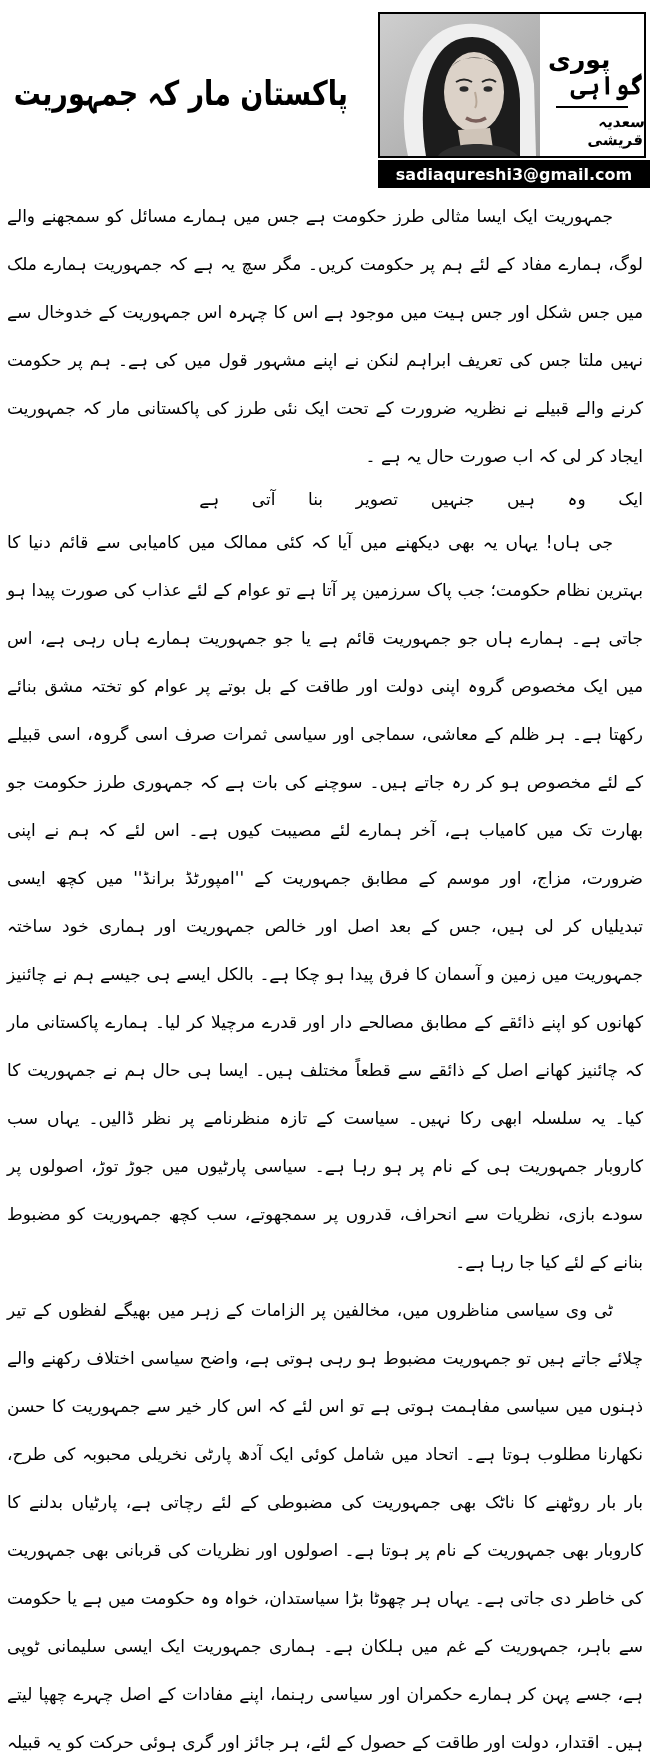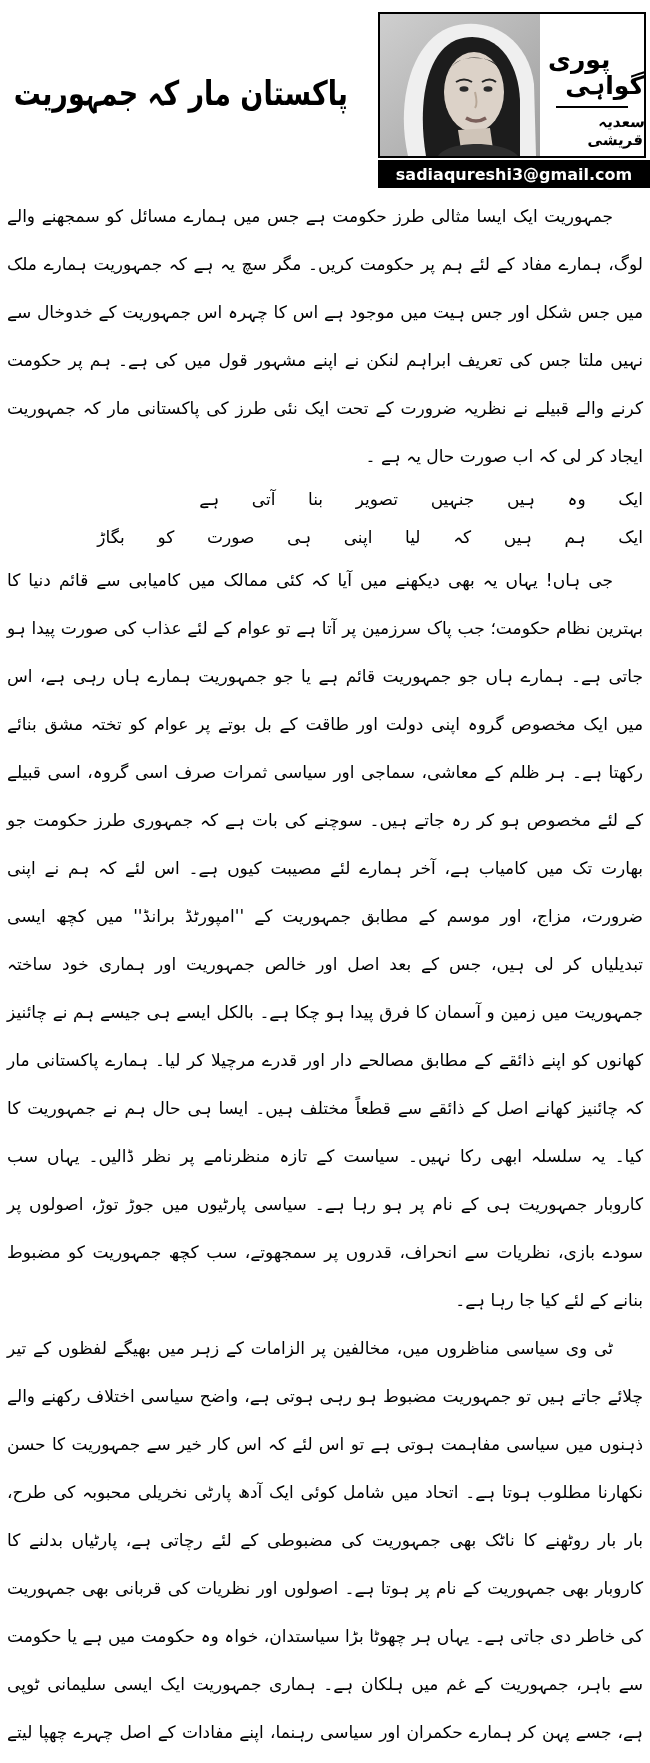--- a/index.html
+++ b/index.html
@@ -25,21 +25,21 @@
   }
   .logo-pane{
     width:104px;height:100%;
     display:flex;flex-direction:column;align-items:center;justify-content:center;
     padding-top:26px;box-sizing:border-box;
   }
   .logo-l1,.logo-l2{
     font-weight:bold;font-size:25px;line-height:26px;
   }
   .logo-l1{align-self:flex-end;padding-left:8px;}
-  .logo-l2{align-self:flex-start;}
+  .logo-l2{align-self:flex-start;font-family:Liberation Serif, serif;}
   .logo-rule{width:72px;height:2px;background:#000;margin:7px 0 5px 0;}
   .author-name{font-size:15px;font-weight:bold;transform:skewX(-6deg);}
   .photo-pane{flex:1;height:100%;overflow:hidden;}
   .photo-pane svg{display:block;}
   .email-bar{
     position:absolute;top:160px;left:378px;width:272px;height:28px;
     display:flex;align-items:center;justify-content:center;
     font-family:"DejaVu Sans",sans-serif;
     font-size:16px;font-weight:bold;direction:ltr;
   }
@@ -109,18 +109,17 @@
         </svg>
       </div>
     </div>
 
     <div class="email-bar" style="background: rgb(0, 0, 0); color: rgb(255, 255, 255);">sadiaqureshi3@gmail.com</div>
   </div>
 
   <div class="article-body">
       <p class="para">جمہوریت ایک ایسا مثالی طرز حکومت ہے جس میں ہمارے مسائل کو سمجھنے والے لوگ، ہمارے مفاد کے لئے ہم پر حکومت کریں۔ مگر سچ یہ ہے کہ جمہوریت ہمارے ملک میں جس شکل اور جس ہیت میں موجود ہے اس کا چہرہ اس جمہوریت کے خدوخال سے نہیں ملتا جس کی تعریف ابراہم لنکن نے اپنے مشہور قول میں کی ہے۔ ہم پر حکومت کرنے والے قبیلے نے نظریہ ضرورت کے تحت ایک نئی طرز کی پاکستانی مار کہ جمہوریت ایجاد کر لی کہ اب صورت حال یہ ہے ۔</p>
       <p class="verse">ایک وہ ہیں جنہیں تصویر بنا آتی ہے</p>
-      <p class="verse">ایک ہم ہیں کہ لیا اپنی ہی صورت کو بگاڑ</p>
       <p class="para">جی ہاں! یہاں یہ بھی دیکھنے میں آیا کہ کئی ممالک میں کامیابی سے قائم دنیا کا بہترین نظام حکومت؛ جب پاک سرزمین پر آتا ہے تو عوام کے لئے عذاب کی صورت پیدا ہو جاتی ہے۔ ہمارے ہاں جو جمہوریت قائم ہے یا جو جمہوریت ہمارے ہاں رہی ہے، اس میں ایک مخصوص گروہ اپنی دولت اور طاقت کے بل بوتے پر عوام کو تختہ مشق بنائے رکھتا ہے۔ ہر ظلم کے معاشی، سماجی اور سیاسی ثمرات صرف اسی گروہ، اسی قبیلے کے لئے مخصوص ہو کر رہ جاتے ہیں۔ سوچنے کی بات ہے کہ جمہوری طرز حکومت جو بھارت تک میں کامیاب ہے، آخر ہمارے لئے مصیبت کیوں ہے۔ اس لئے کہ ہم نے اپنی ضرورت، مزاج، اور موسم کے مطابق جمہوریت کے ''امپورٹڈ برانڈ'' میں کچھ ایسی تبدیلیاں کر لی ہیں، جس کے بعد اصل اور خالص جمہوریت اور ہماری خود ساختہ جمہوریت میں زمین و آسمان کا فرق پیدا ہو چکا ہے۔ بالکل ایسے ہی جیسے ہم نے چائنیز کھانوں کو اپنے ذائقے کے مطابق مصالحے دار اور قدرے مرچیلا کر لیا۔ ہمارے پاکستانی مار کہ چائنیز کھانے اصل کے ذائقے سے قطعاً مختلف ہیں۔ ایسا ہی حال ہم نے جمہوریت کا کیا۔ یہ سلسلہ ابھی رکا نہیں۔ سیاست کے تازہ منظرنامے پر نظر ڈالیں۔ یہاں سب کاروبار جمہوریت ہی کے نام پر ہو رہا ہے۔ سیاسی پارٹیوں میں جوڑ توڑ، اصولوں پر سودے بازی، نظریات سے انحراف، قدروں پر سمجھوتے، سب کچھ جمہوریت کو مضبوط بنانے کے لئے کیا جا رہا ہے۔</p>
       <p class="para">ٹی وی سیاسی مناظروں میں، مخالفین پر الزامات کے زہر میں بھیگے لفظوں کے تیر چلائے جاتے ہیں تو جمہوریت مضبوط ہو رہی ہوتی ہے، واضح سیاسی اختلاف رکھنے والے ذہنوں میں سیاسی مفاہمت ہوتی ہے تو اس لئے کہ اس کار خیر سے جمہوریت کا حسن نکھارنا مطلوب ہوتا ہے۔ اتحاد میں شامل کوئی ایک آدھ پارٹی نخریلی محبوبہ کی طرح، بار بار روٹھنے کا ناٹک بھی جمہوریت کی مضبوطی کے لئے رچاتی ہے، پارٹیاں بدلنے کا کاروبار بھی جمہوریت کے نام پر ہوتا ہے۔ اصولوں اور نظریات کی قربانی بھی جمہوریت کی خاطر دی جاتی ہے۔ یہاں ہر چھوٹا بڑا سیاستدان، خواہ وہ حکومت میں ہے یا حکومت سے باہر، جمہوریت کے غم میں ہلکان ہے۔ ہماری جمہوریت ایک ایسی سلیمانی ٹوپی ہے، جسے پہن کر ہمارے حکمران اور سیاسی رہنما، اپنے مفادات کے اصل چہرے چھپا لیتے ہیں۔ اقتدار، دولت اور طاقت کے حصول کے لئے، ہر جائز اور گری ہوئی حرکت کو یہ قبیلہ بڑے فخر سے جمہوریت کا نام دیتا ہے۔ یہاں احتساب کا نعرہ بلند کر کے ذاتی انتقام لیے جاتے ہیں تو بھی جمہوریت ہی کے نام پر! ہماری سیاست میں این آر او جیسے سیاہ باب لکھے گئے، تب بھی دعویٰ یہی تھا کہ اس سے ملک میں جمہوریت کی راہ ہموار ہو گی۔ یہاں جمہوریت کے لئے رائی کا پہاڑ بنتا ہے اور جمہوریت ہی کے لئے سات خون معاف کر دیئے جاتے ہیں۔ جمہوریت کی خاطر، پارٹی رہنما، ملک سے جلاوطن ہو جاتے ہیں اور حالات سازگار دیکھ کر جمہوریت ہی کی خاطر واپسی کا قصد کرتے ہیں؛ ہم لکھنے والے بھی تو اس سے مبرا نہیں۔ اگر ہماری خبروں، تجزیوں اور کالموں میں انسانی زندگی سے جڑے مسائل نمایاں جگہ نہیں پاتے تو بھی اس لئے کہ ہم جمہوریت کی خدمت میں مصروف ہیں۔ اگر ہمارے حکمرانوں کی نظر سے غربت، بھوک اور جہالت کے کوہ ہمالیہ اوجھل رہتے ہیں تو صرف اس لئے کہ ان کے سامنے جمہوریت کی حسین دیوی محو رقص ہے ۔</p>
     </div>
 
 </div>
 
 </body></html>

